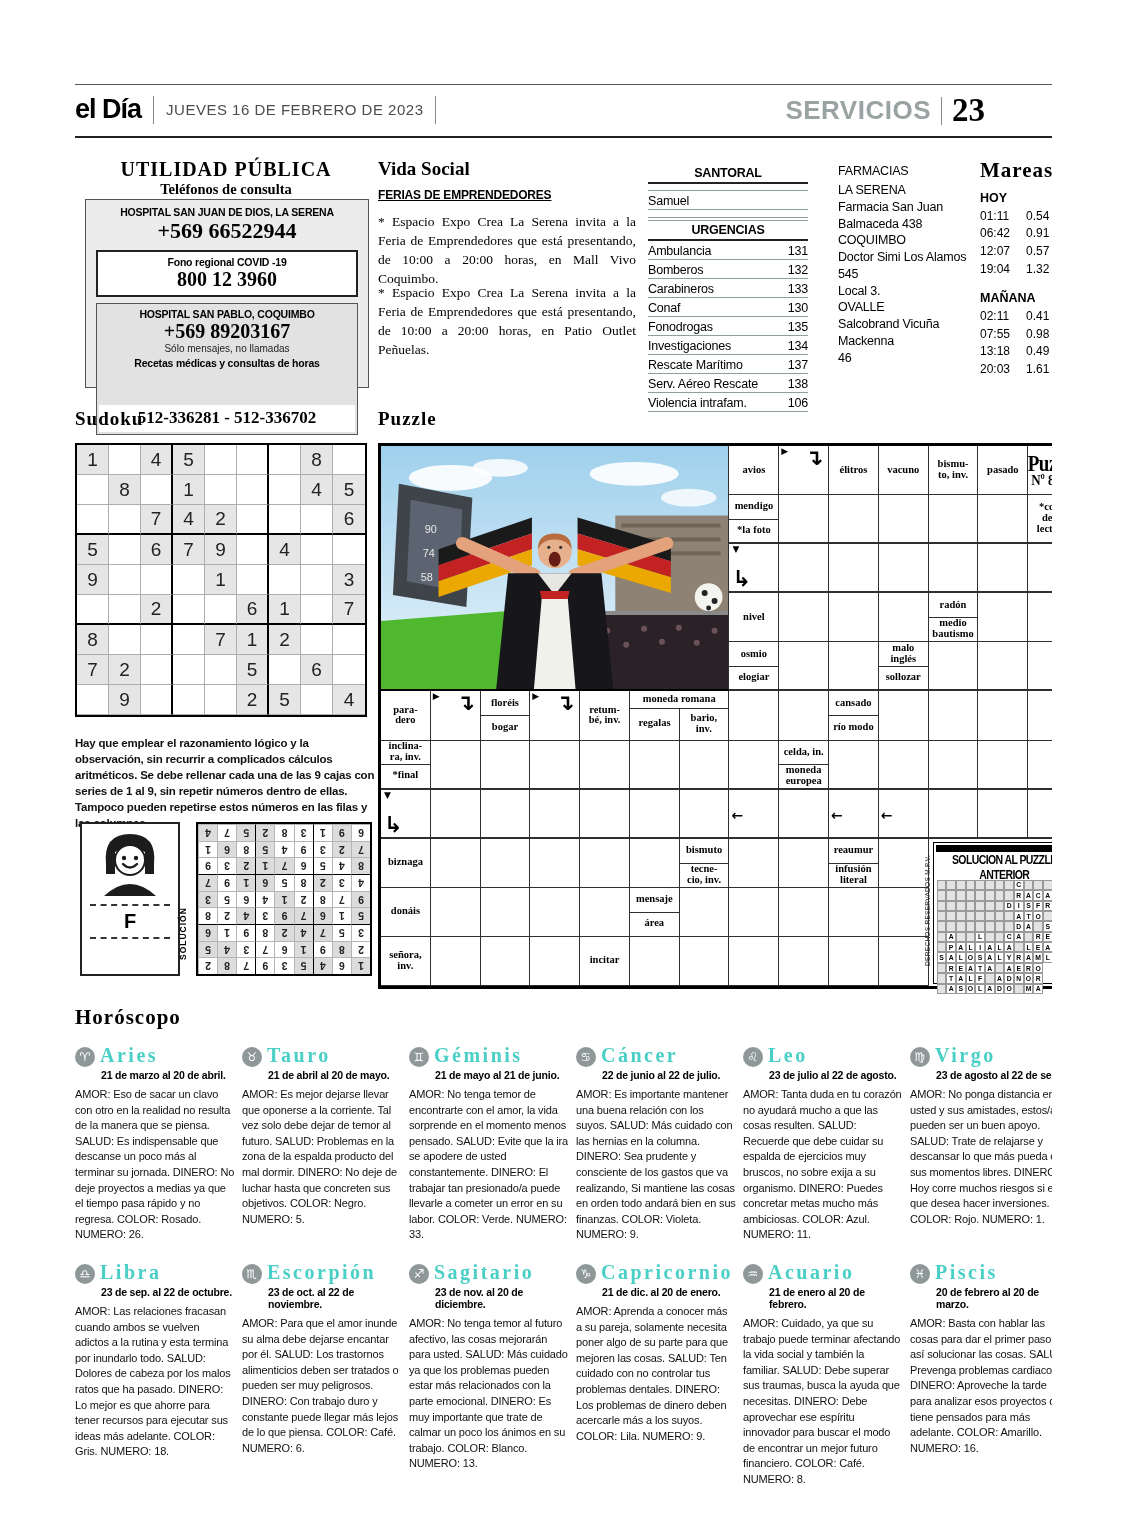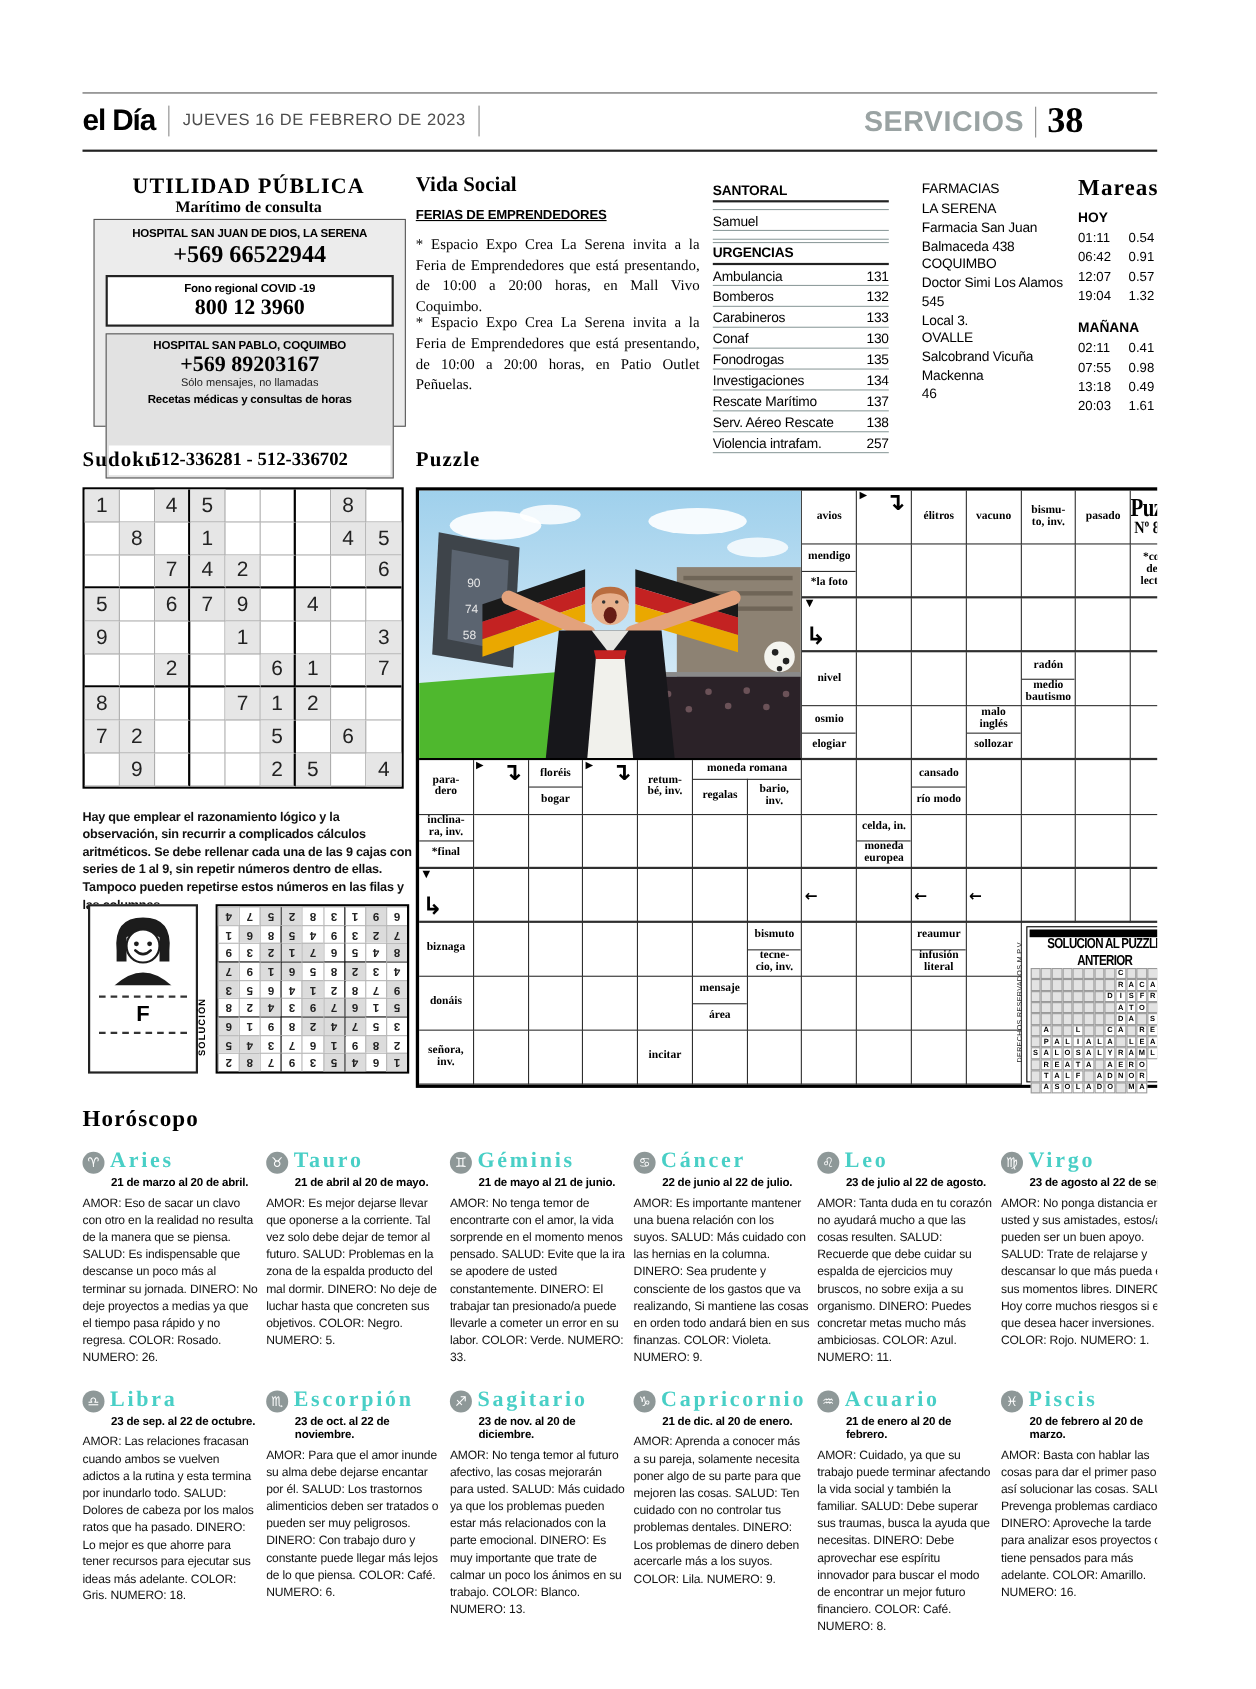--- a/index.html
+++ b/index.html
@@ -29,21 +29,21 @@
   .ut-note{font-size:10px;text-align:center;color:#222;}
   .recnum{background:#fff;margin-top:2px;padding:3px 0 4px;}
 
   
   .vs-title{font-size:19px;font-weight:bold;}
   .vs-head{font-size:12px;font-weight:bold;letter-spacing:-.2px;text-decoration:underline;}
   .vs-p{font-family:"Liberation Serif",serif;font-size:13.5px;line-height:1.42;text-align:justify;}
 
   
   .tbl{font-size:12.5px;letter-spacing:-.2px;}
-  .tbl .hd{font-weight:bold;font-size:12.5px;border-bottom:2px solid #222;padding:2px 0;}
+  .tbl .hd{font-weight:bold;font-size:12.5px;border-bottom:2px solid #222;padding:2px 0;text-align:center;}
   .tbl .row{display:flex;justify-content:space-between;border-bottom:1px solid #909e9e;padding:2.5px 0 1.5px;}
   .sep2{height:2px;border-top:1px solid #909e9e;border-bottom:1px solid #909e9e;margin-top:7px;}
   .fline{font-size:12.5px;line-height:1.34;letter-spacing:-.2px;}
   .mar-title{font-size:21px;font-weight:bold;letter-spacing:1px;}
   .mar-lab{font-size:12.5px;font-weight:bold;margin:8px 0 2px;}
   .mar-row{display:flex;font-size:12px;padding:1.8px 0;}
   .mar-row .t{width:46px;}
 
   
   .sud{display:grid;grid-template-columns:repeat(9,1fr);grid-template-rows:repeat(9,1fr);
@@ -131,25 +131,25 @@
 
   <div class="abs mast" style="left:75px;top:94px;">
     <span class="logo">el Día</span>
     <span class="vbar"></span>
     <span class="date">JUEVES 16 DE FEBRERO DE 2023</span>
     <span class="vbar"></span>
   </div>
   <div class="abs sect" style="right:67px;top:92px;">
     <span class="name">SERVICIOS</span>
     <span class="vbar"></span>
-    <span class="pg serif">38</span>
+    <span class="pg serif">23</span>
   </div>
 
   <div class="abs serif ut-title" style="left:85px;top:158px;width:282px;">UTILIDAD PÚBLICA</div>
-  <div class="abs serif ut-sub" style="left:85px;top:181px;width:282px;">Marítimo de consulta</div>
+  <div class="abs serif ut-sub" style="left:85px;top:181px;width:282px;">Teléfonos de consulta</div>
   <div class="abs utbox" style="left:85px;top:199px;width:266px;height:175px;">
     <div class="ut-lab">HOSPITAL SAN JUAN DE DIOS, LA SERENA</div>
     <div class="ut-num" style="font-size:22px;">+569 66522944</div>
     <div class="covbox">
       <div class="ut-lab">Fono regional COVID -19</div>
       <div class="ut-num" style="font-size:20px;">800 12 3960</div>
     </div>
     <div class="spbox">
       <div class="ut-lab">HOSPITAL SAN PABLO, COQUIMBO</div>
       <div class="ut-num" style="font-size:20px;">+569 89203167</div>
@@ -199,21 +199,21 @@
         <div class="row">
           <span>Rescate Marítimo</span>
           <span>137</span>
         </div>
         <div class="row">
           <span>Serv. Aéreo Rescate</span>
           <span>138</span>
         </div>
         <div class="row">
           <span>Violencia intrafam.</span>
-          <span>257</span>
+          <span>106</span>
         </div>
       </div>
   </div>
 
   <div class="abs" style="left:838px;top:164px;width:138px;">
     <div class="tbl hd" style="border-bottom:none;">FARMACIAS</div>
     <div id="far-lines" style="margin-top:4px;">
         <div class="fline">LA SERENA</div>
         <div class="fline">Farmacia San Juan</div>
         <div class="fline">Balmaceda 438</div>

